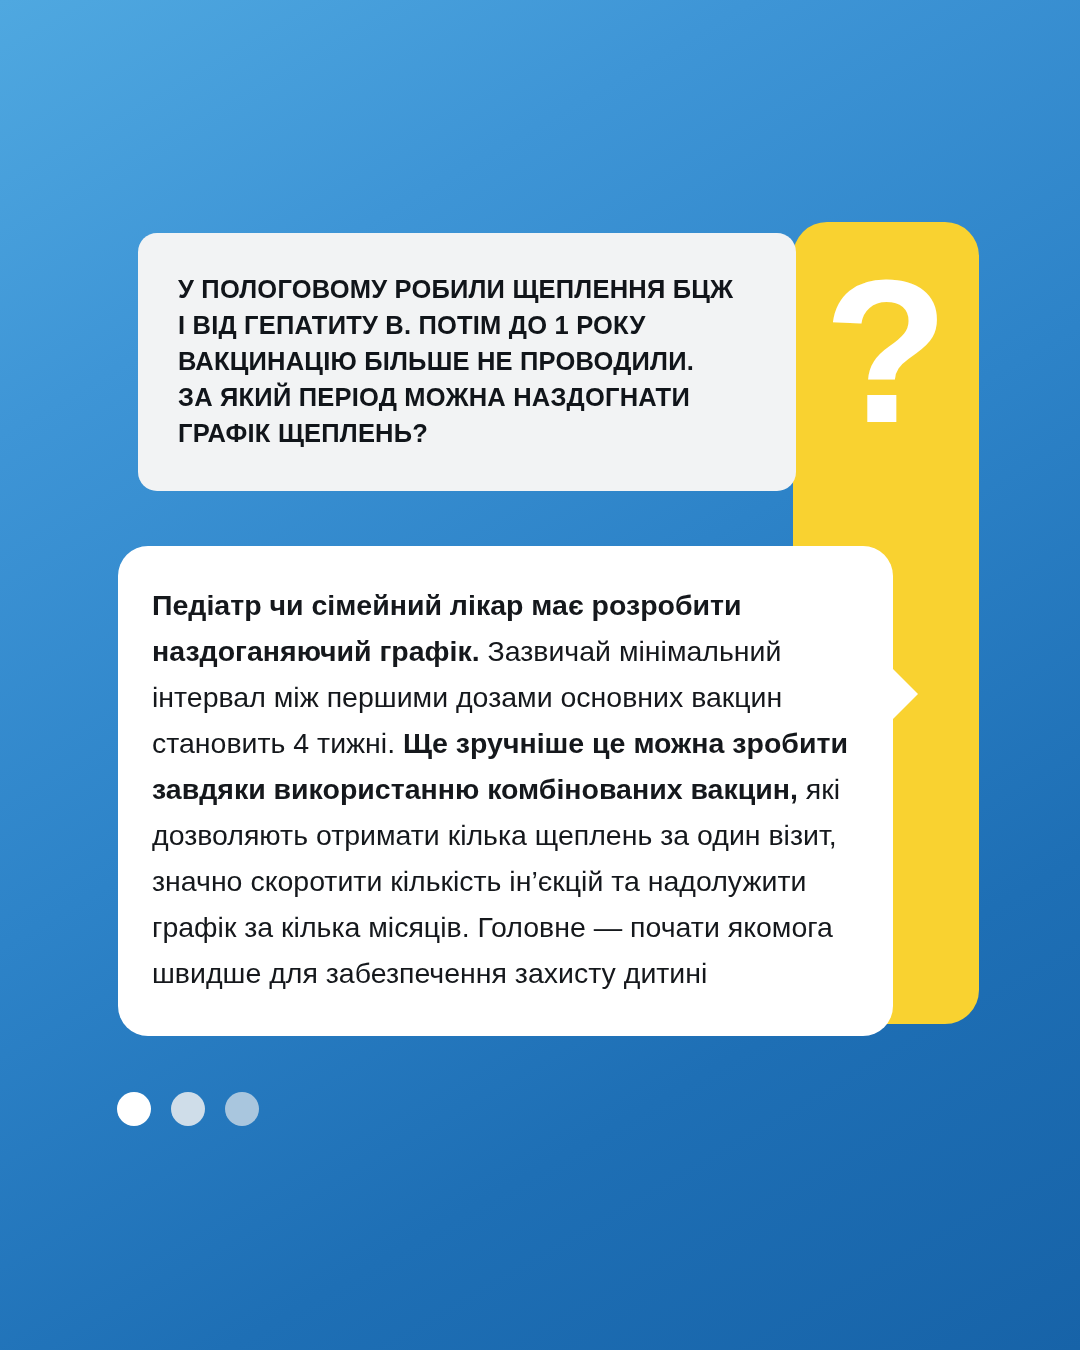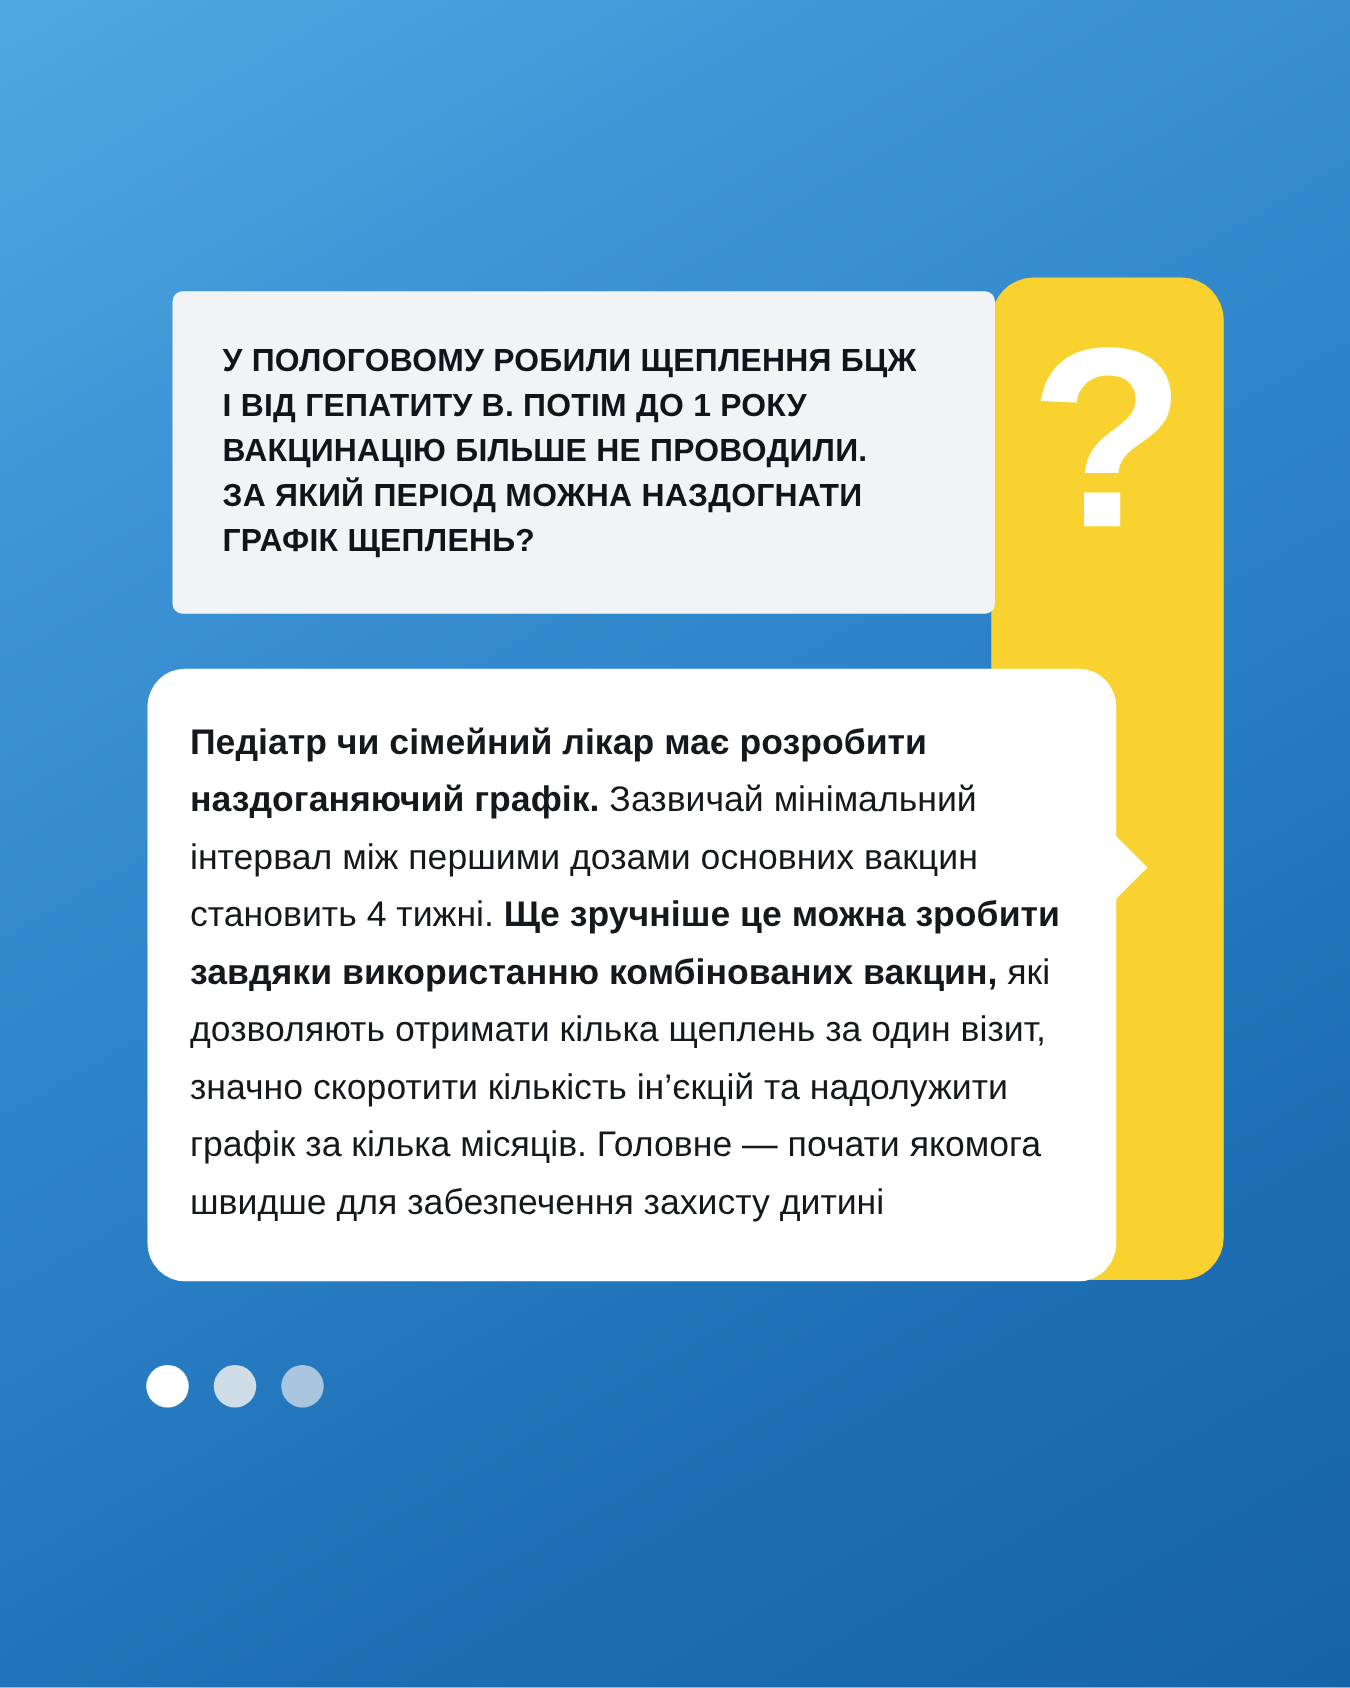--- a/index.html
+++ b/index.html
@@ -47,41 +47,41 @@
     user-select: none;
   }
 
   
   .question-card {
     position: absolute;
     left: 138px;
     top: 233px;
     width: 658px;
     background: #F2F3F4;
-    border-radius: 8px;
+    border-radius: 19px;
     padding: 38px 40px 40px 40px;
     box-sizing: border-box;
   }
   .question-card .q-text {
     margin: 0;
     font-family: "Liberation Sans", sans-serif;
     font-weight: 700;
     font-size: 25.5px;
     line-height: 36px;
     letter-spacing: 0.2px;
     color: #11151A;
     text-transform: uppercase;
     white-space: pre-line;
   }
 
   
   .answer-card {
     position: absolute;
     left: 118px;
-    top: 535px;
+    top: 546px;
     width: 775px;
     background: #FFFFFF;
     border-radius: 30px;
     padding: 36px 40px 40px 34px;
     box-sizing: border-box;
   }
   .answer-card .a-text {
     margin: 0;
     font-family: "Liberation Sans", sans-serif;
     font-size: 28.5px;

